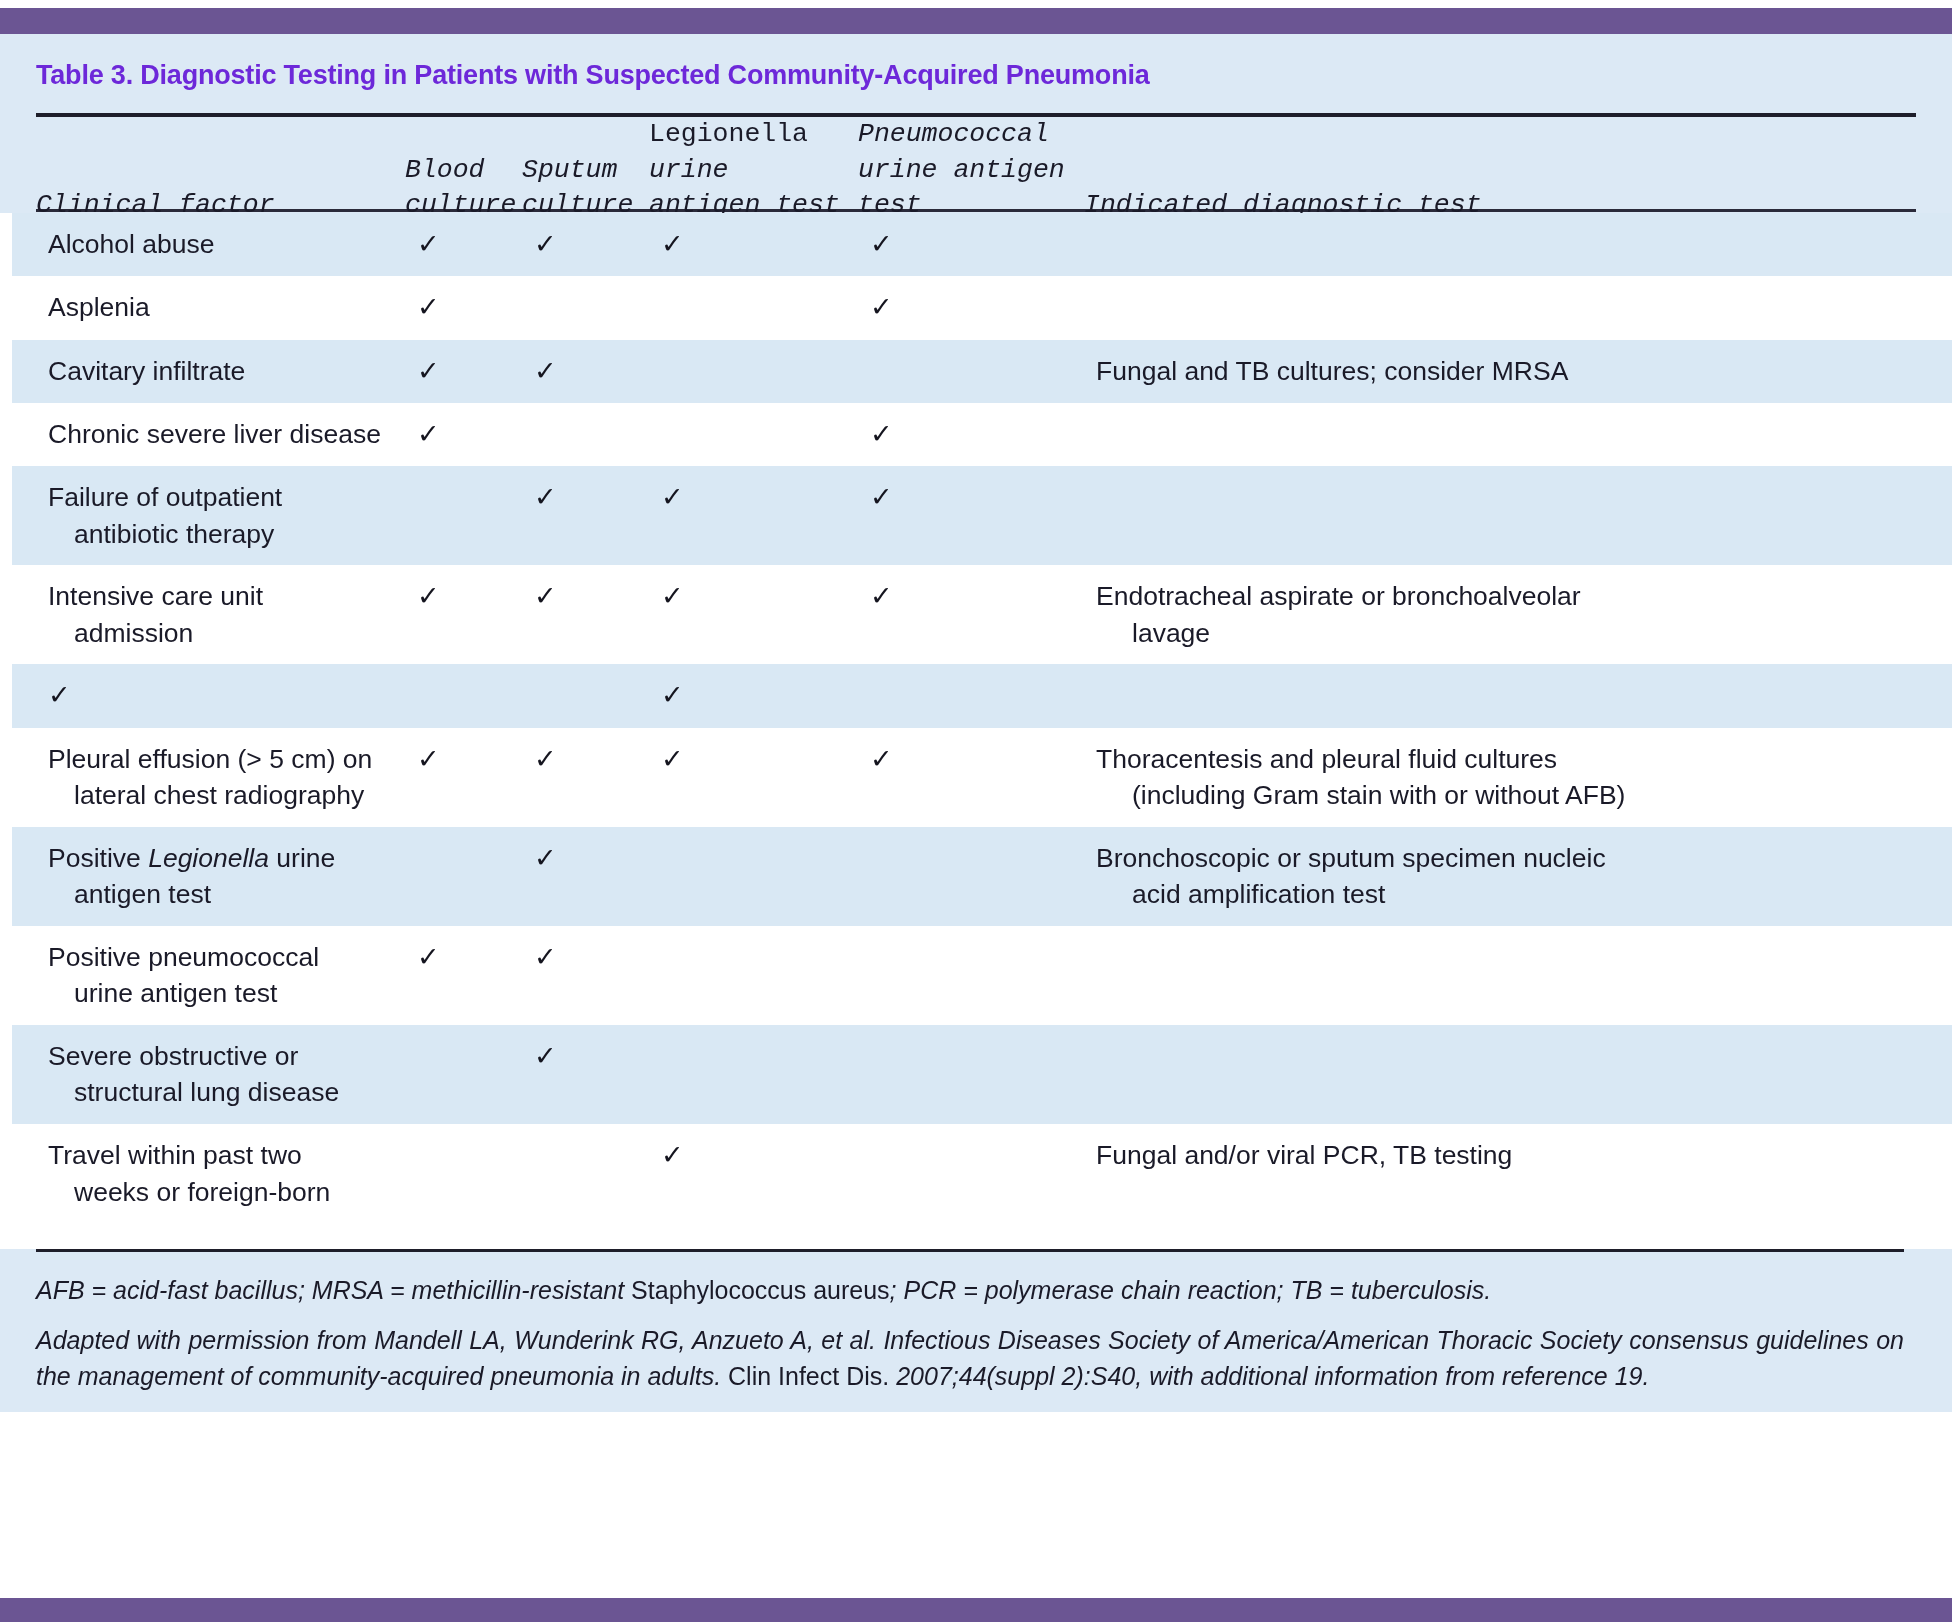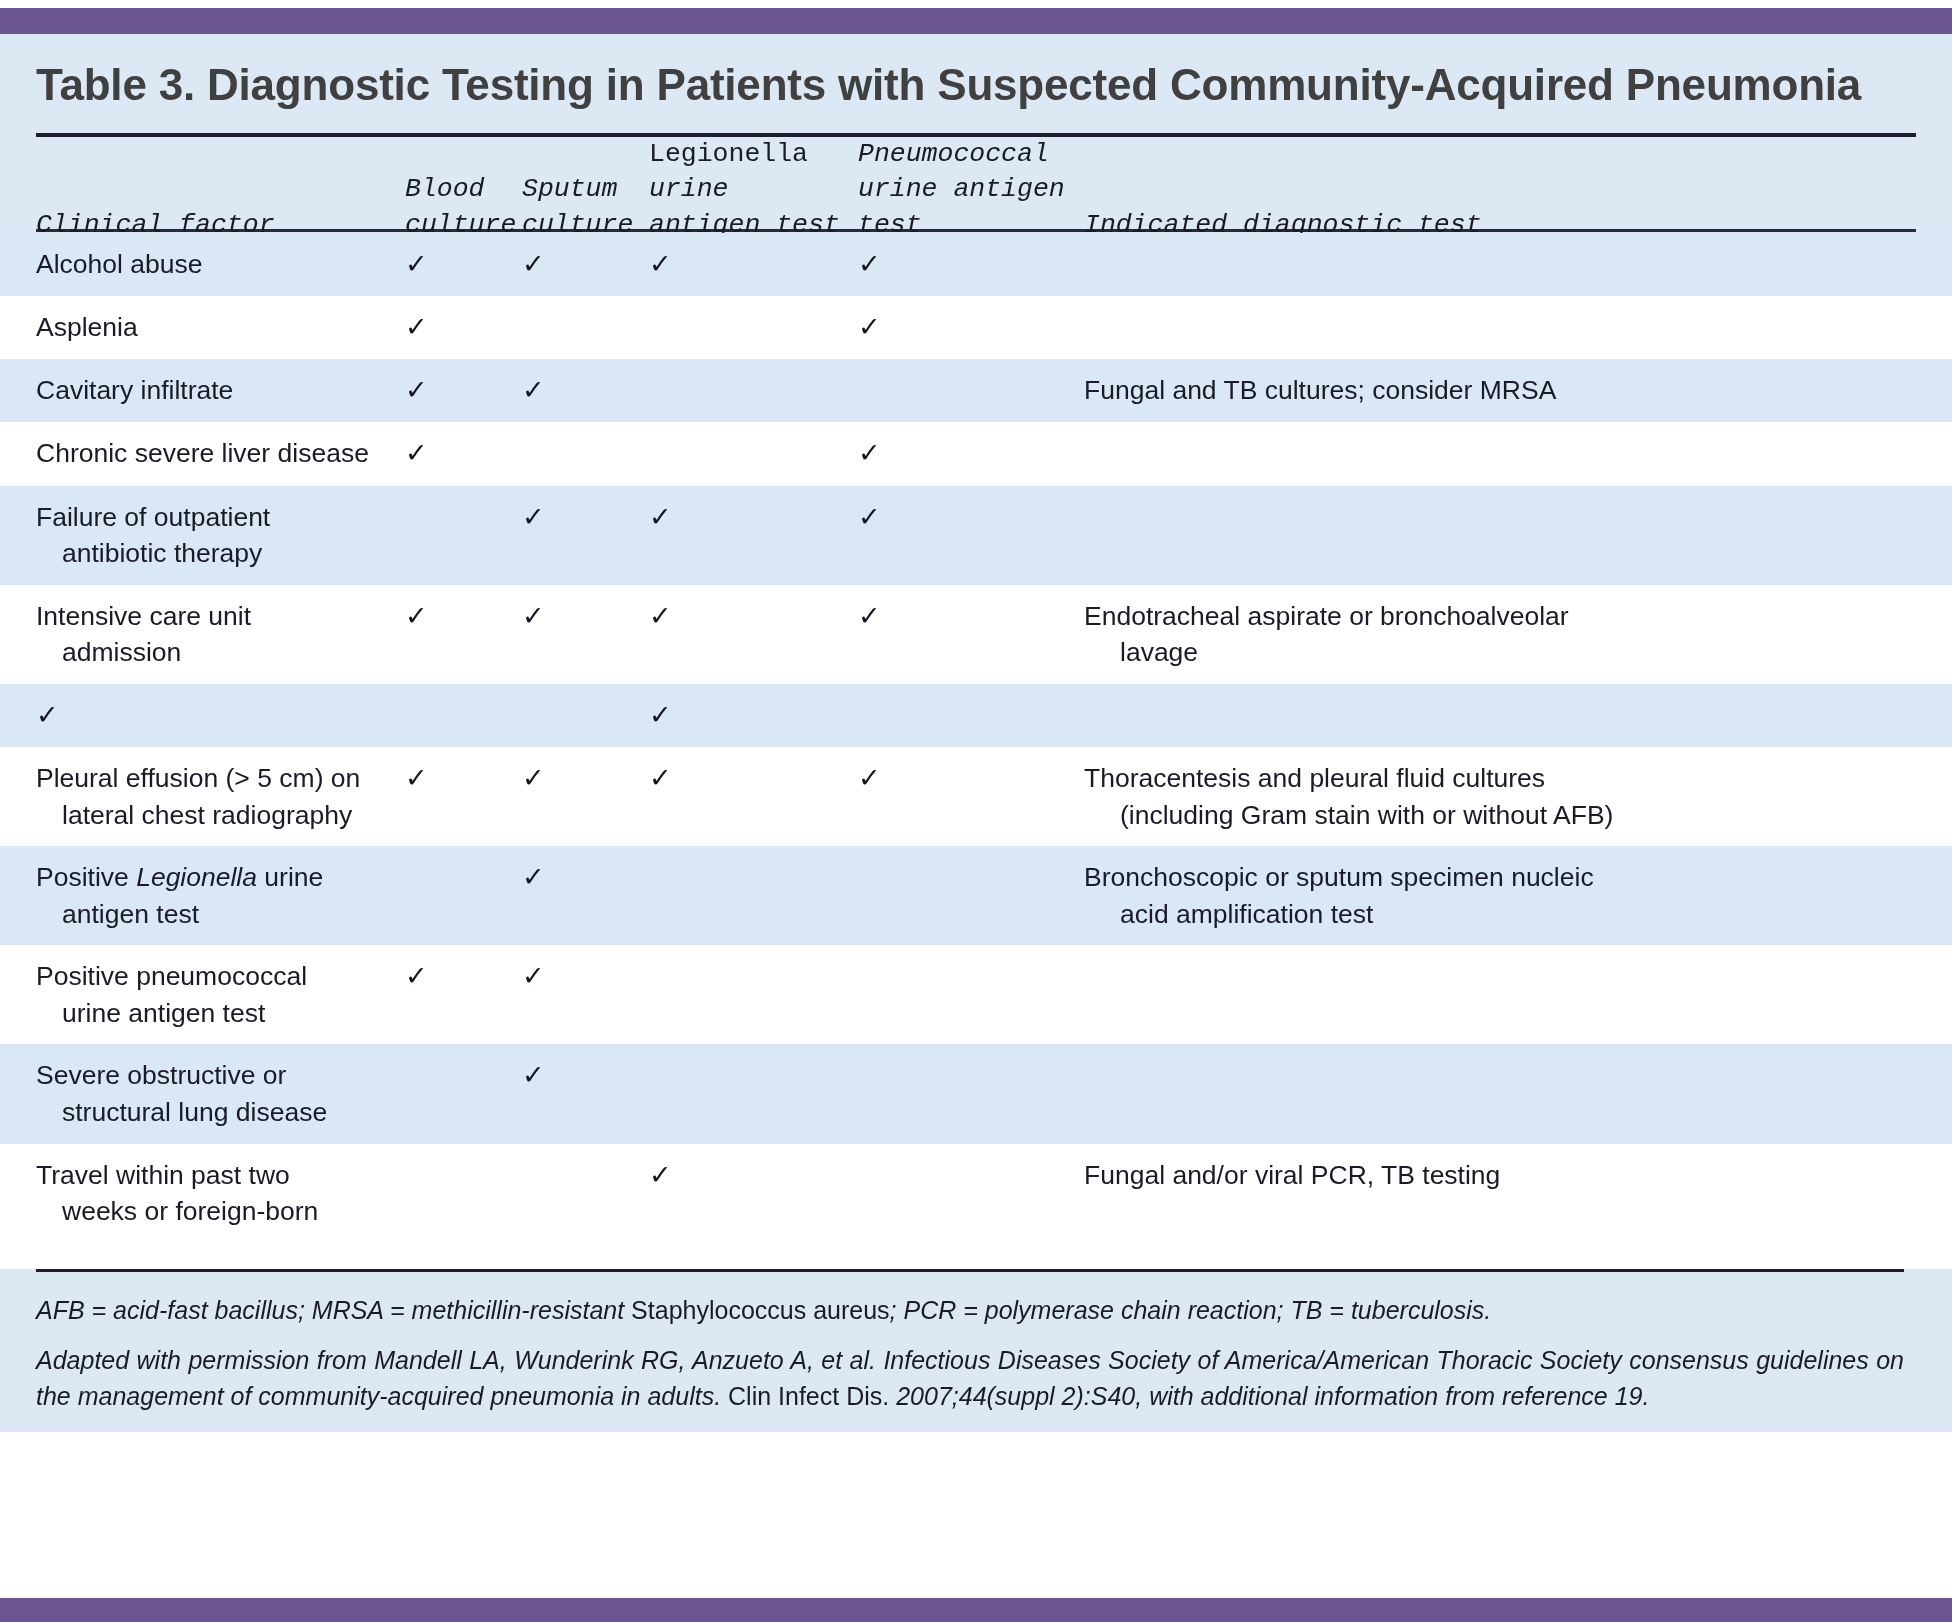--- a/index.html
+++ b/index.html
@@ -30,24 +30,24 @@
   }
   .bar-top { margin-top: 8px; }
   .bar-bottom { position: absolute; bottom: 6px; left: 0; }
 
   
   .title-zone {
     background: #dce9f5;
     padding: 26px 0 0 0;
   }
   .table-title {
-    font-size: 44px;
+    font-size: 27px;
     font-weight: bold;
     letter-spacing: -0.2px;
-    color: #404040;
+    color: #6d28d9;
     padding: 0 40px 0 36px;
     line-height: 1.15;
   }
   .rule-heavy {
     height: 4px;
     background: #1e1e2a;
     margin: 22px 36px 0 36px;
   }
 
   
@@ -77,20 +77,21 @@
     color: #1a1a28;
     align-self: end;
     padding-bottom: 6px;
     font-family: Liberation Mono, monospace;
   }
   .ch-cell .roman { font-style: normal; }
 
   
   .row {
     position: relative;
+    margin-left: 12px;
   }
   .row.alt { background: #d9e8f4; }
   .row.plain { background: #ffffff; }
 
   .row .grid {
     min-height: 56px;
     align-items: start;
     padding-top: 13px;
     padding-bottom: 13px;
   }

